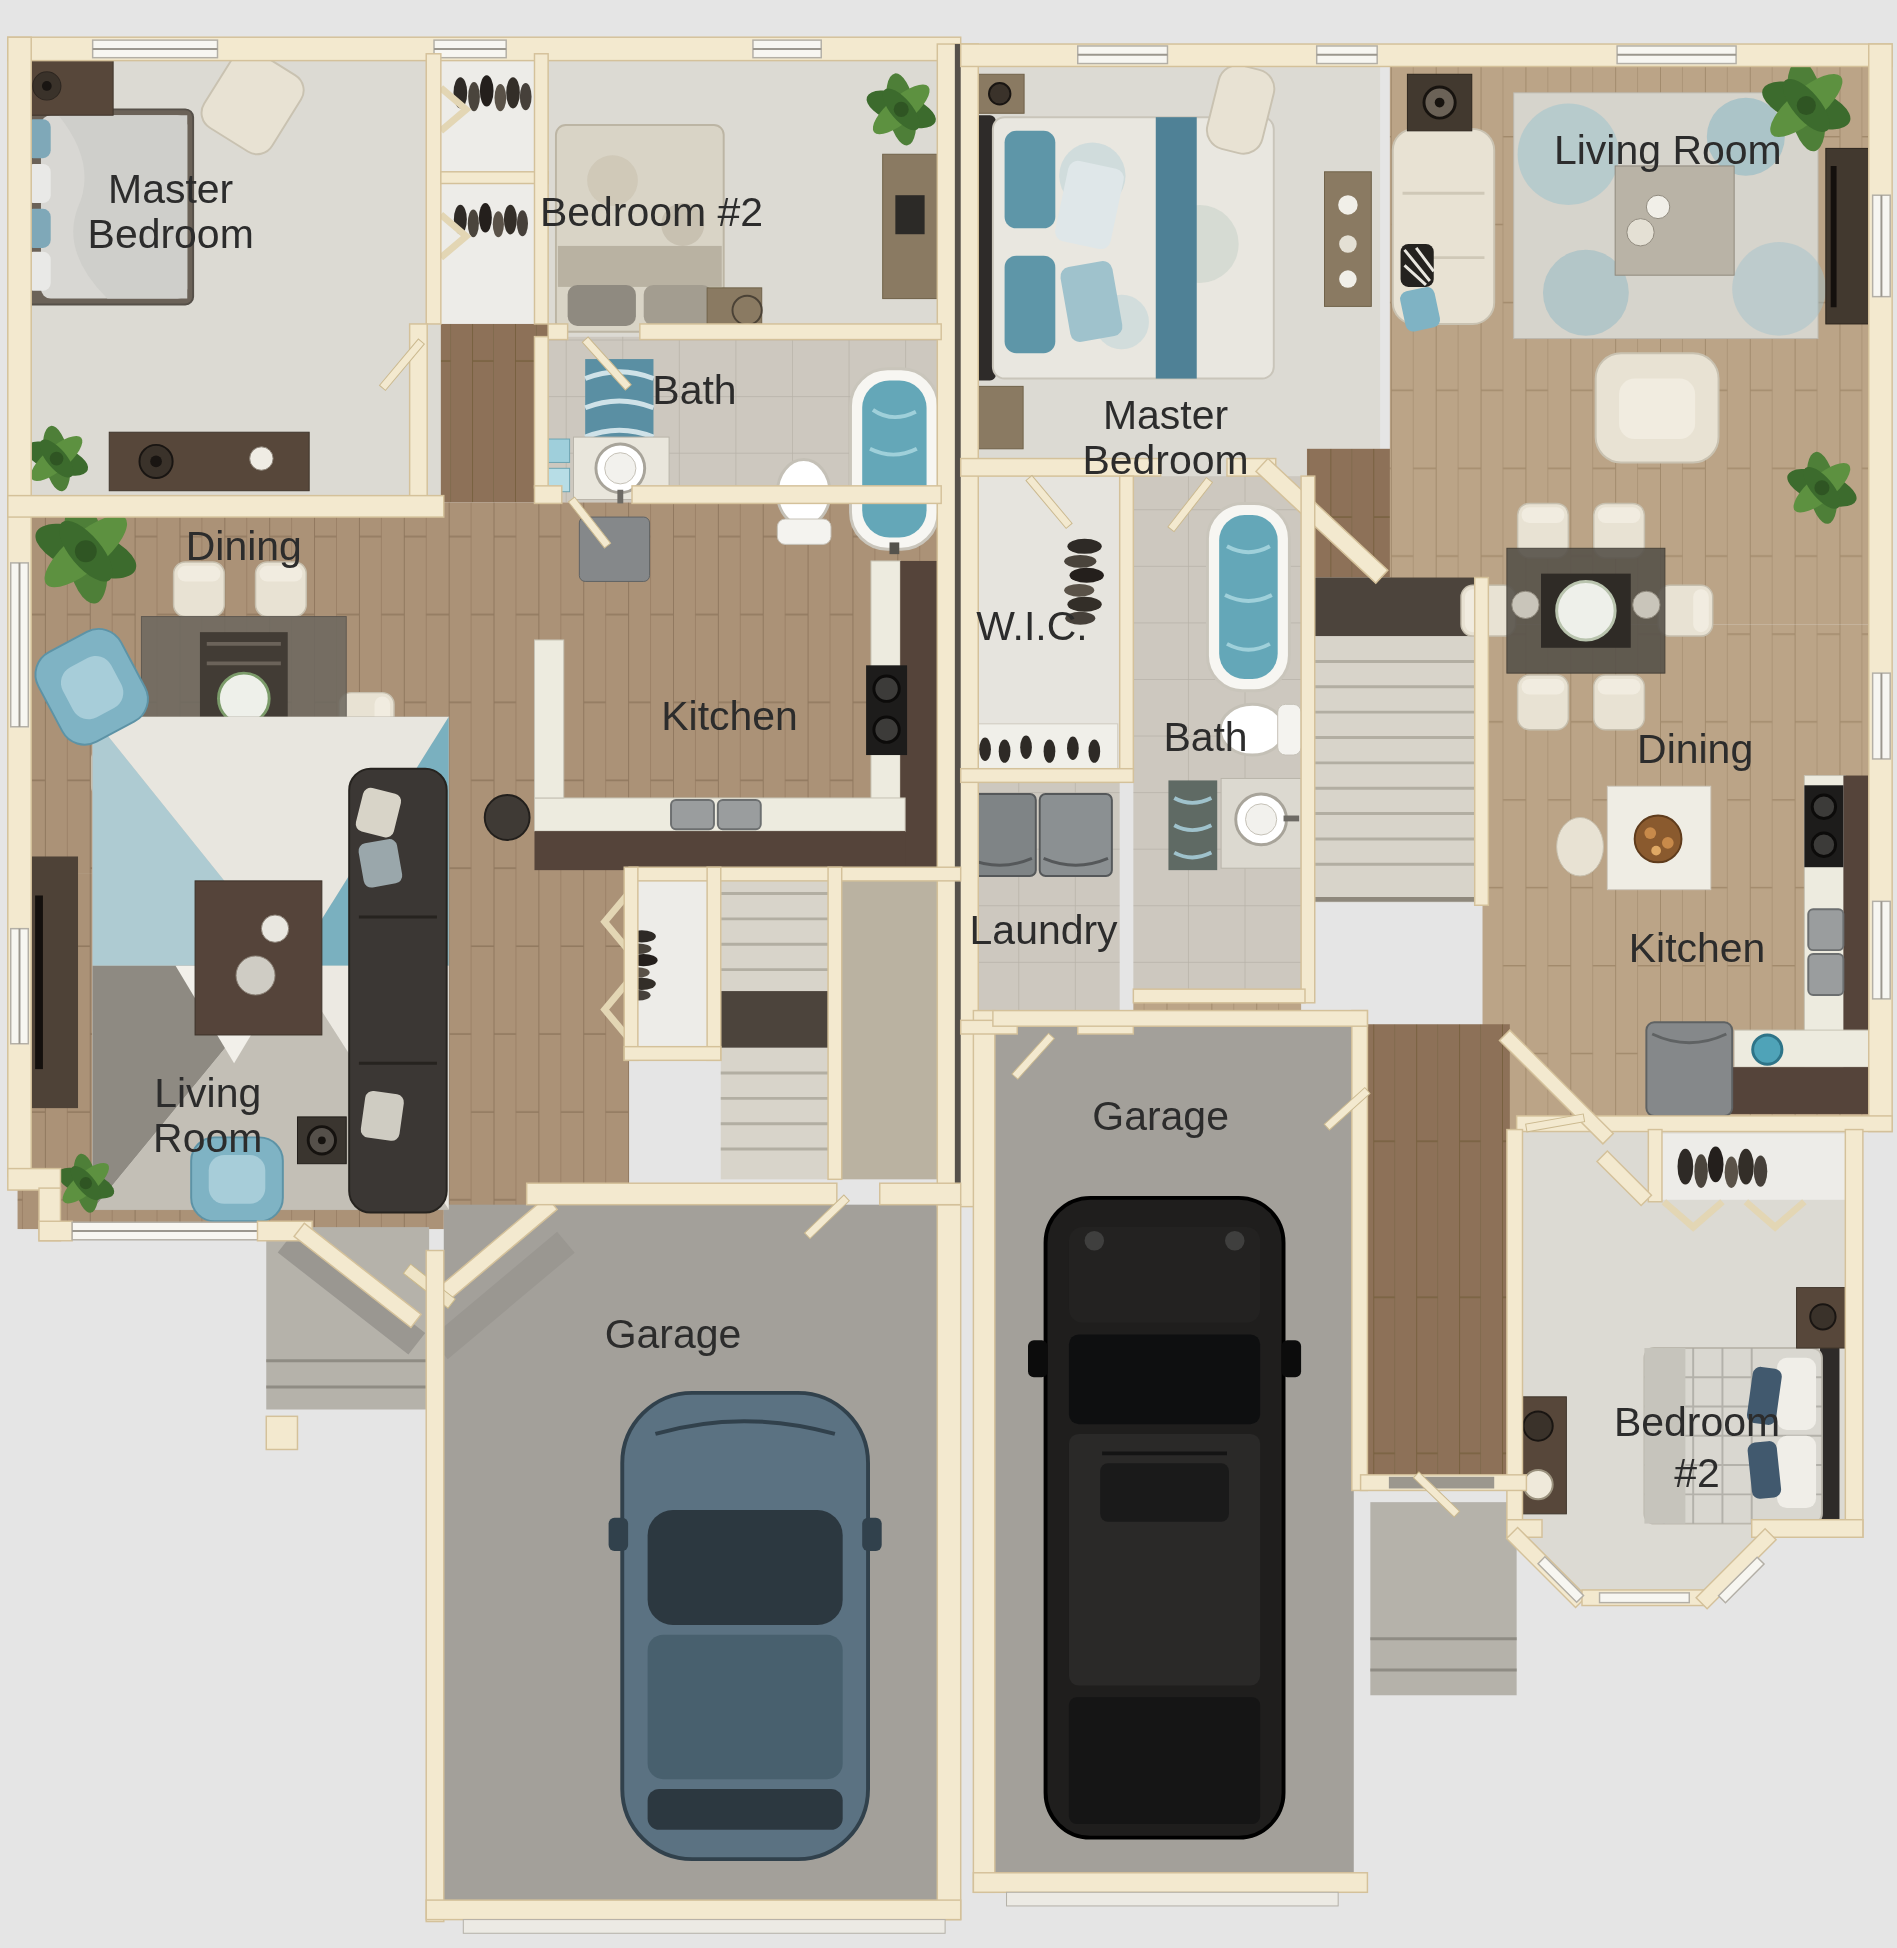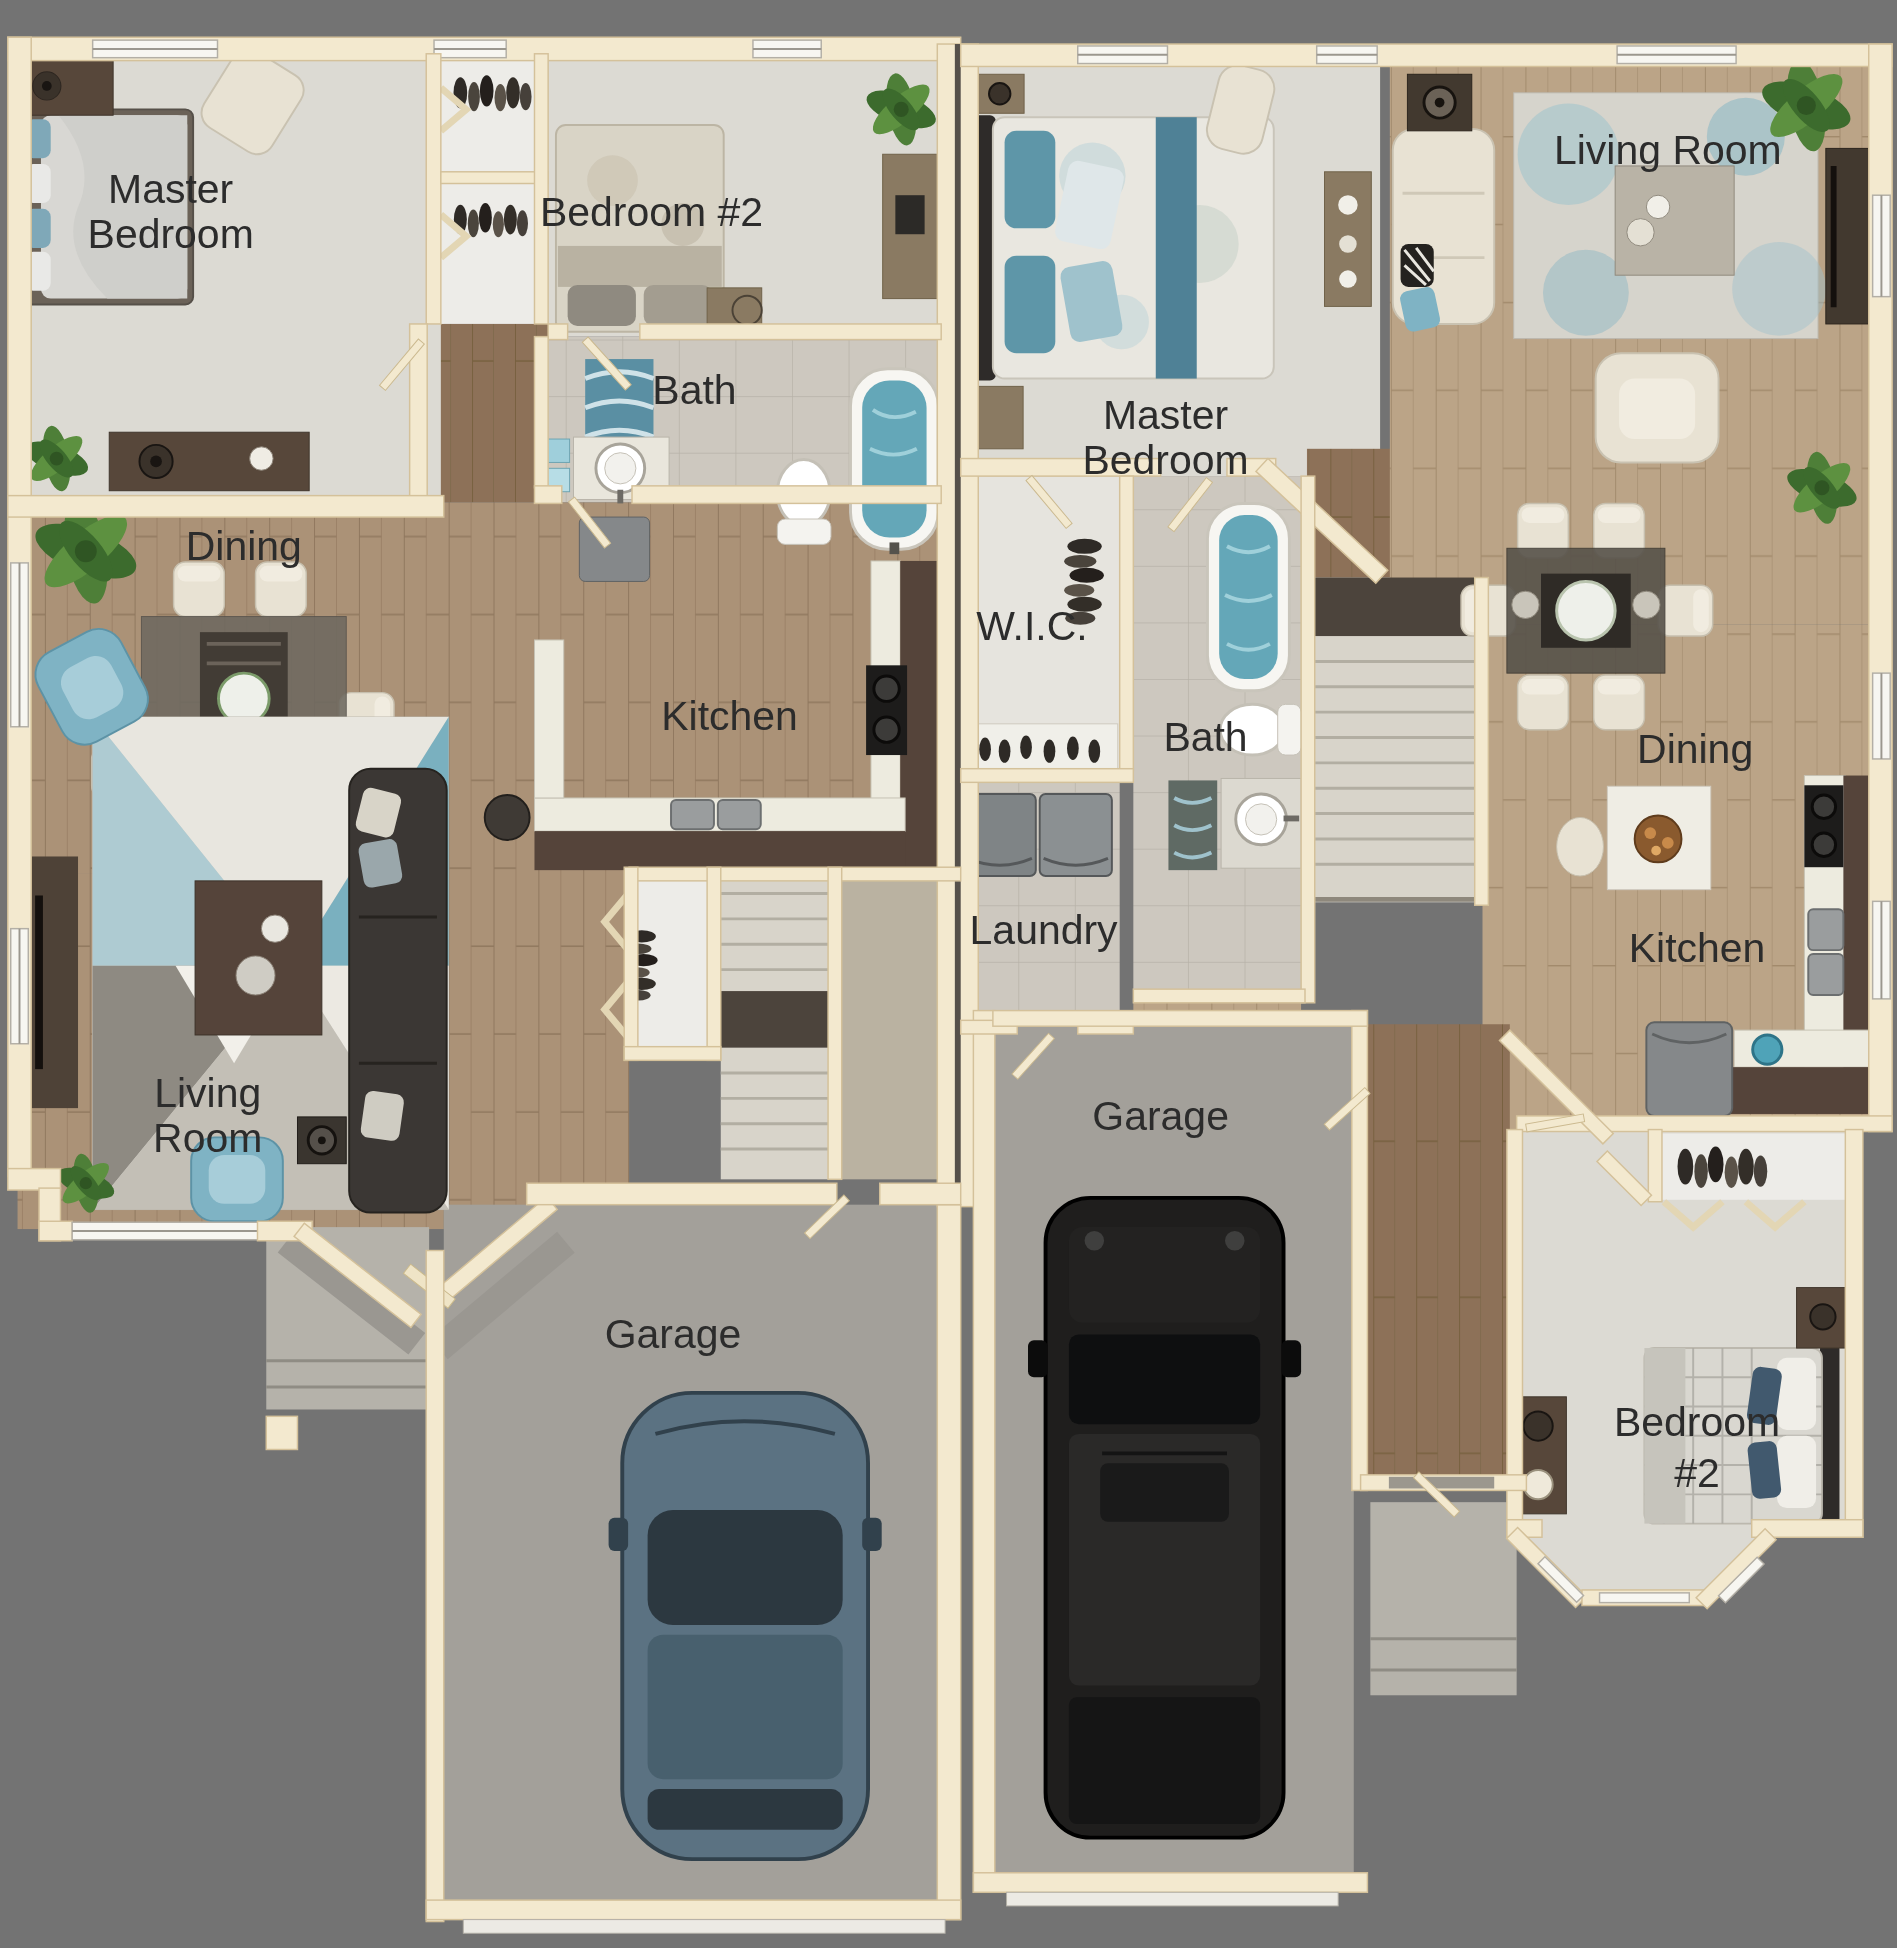--- a/index.html
+++ b/index.html
@@ -1,16 +1,16 @@
 <!DOCTYPE html>
 <html style="--wall: #f3e9cf; --wall_edge: #d4c19a; --wood_left: #a9907488; --wood_left_base: #ab9277; --wood_dark: #8d7158; --wood_right: #bba487; --carpet: #dcdad3; --carpet_bright: #e6e4de; --tile: #cdc8bf; --closet_floor: #edece8; --garage_floor: #a3a09a; --porch: #b5b2aa; --stairs: #d8d4ca; --stair_dark: #4c443c; --counter_dark: #55443a; --countertop: #edebdf; --water: #64a7b8; --accent_teal: #7fb3c4; --sofa_dark: #3b3734; --furniture_cream: #e8e2d3; --furniture_wood: #8a7a62; --dark_wood_furn: #57473a; --appliance: #85888a; --rug_gray: #d3d0c8; --vehicle_blue: #5b7282; --vehicle_black: #1f1e1d; --plant: #4e7f38; --label: #2c2c2c;"><head>
 <meta charset="utf-8">
 <style>
   html,body{margin:0;padding:0;background:#ffffff;}
-  #stage{position:relative;width:1898px;height:1949px;background:#737373;overflow:hidden;}
+  #stage{position:relative;width:1898px;height:1949px;background:#e5e5e5;overflow:hidden;}
   svg{display:block;}
   .wall{fill:var(--wall);stroke:var(--wall_edge);stroke-width:1.5;}
   .win{fill:#f7f6f1;stroke:#b3afa6;stroke-width:1.5;}
   .winline{stroke:#9b978e;stroke-width:2;fill:none;}
   .lbl{font-family:"Liberation Sans",sans-serif;font-size:42px;fill:var(--label);text-anchor:middle;}
 </style>
 </head>
 <body>
 
 <div id="stage">

